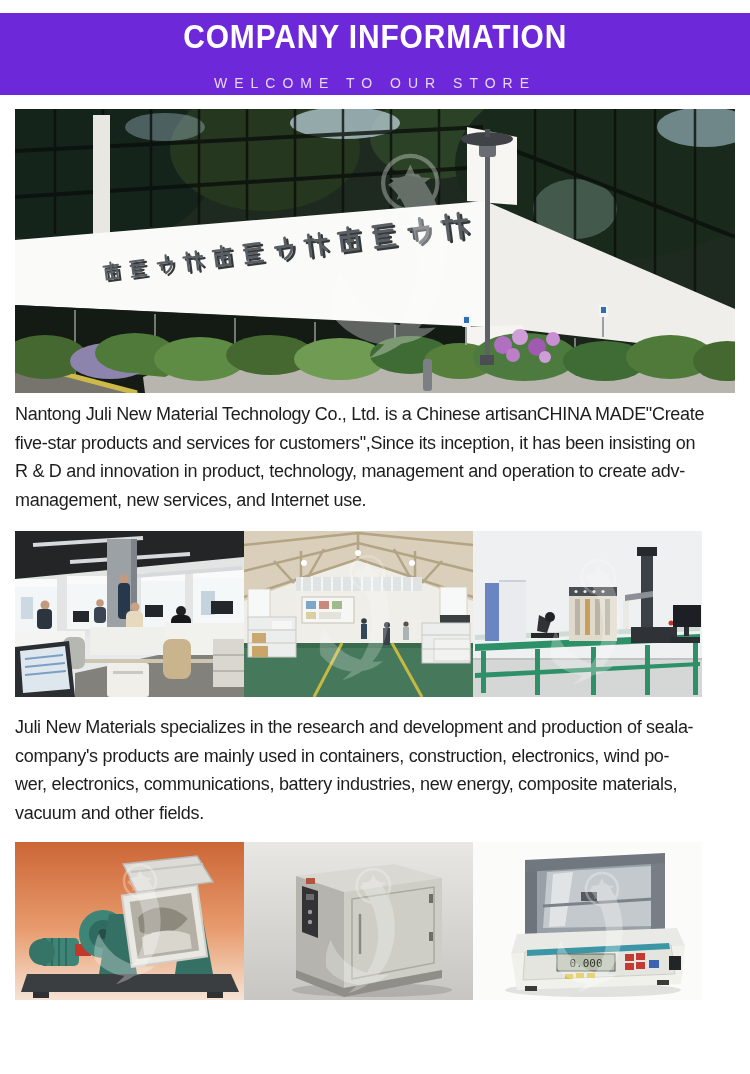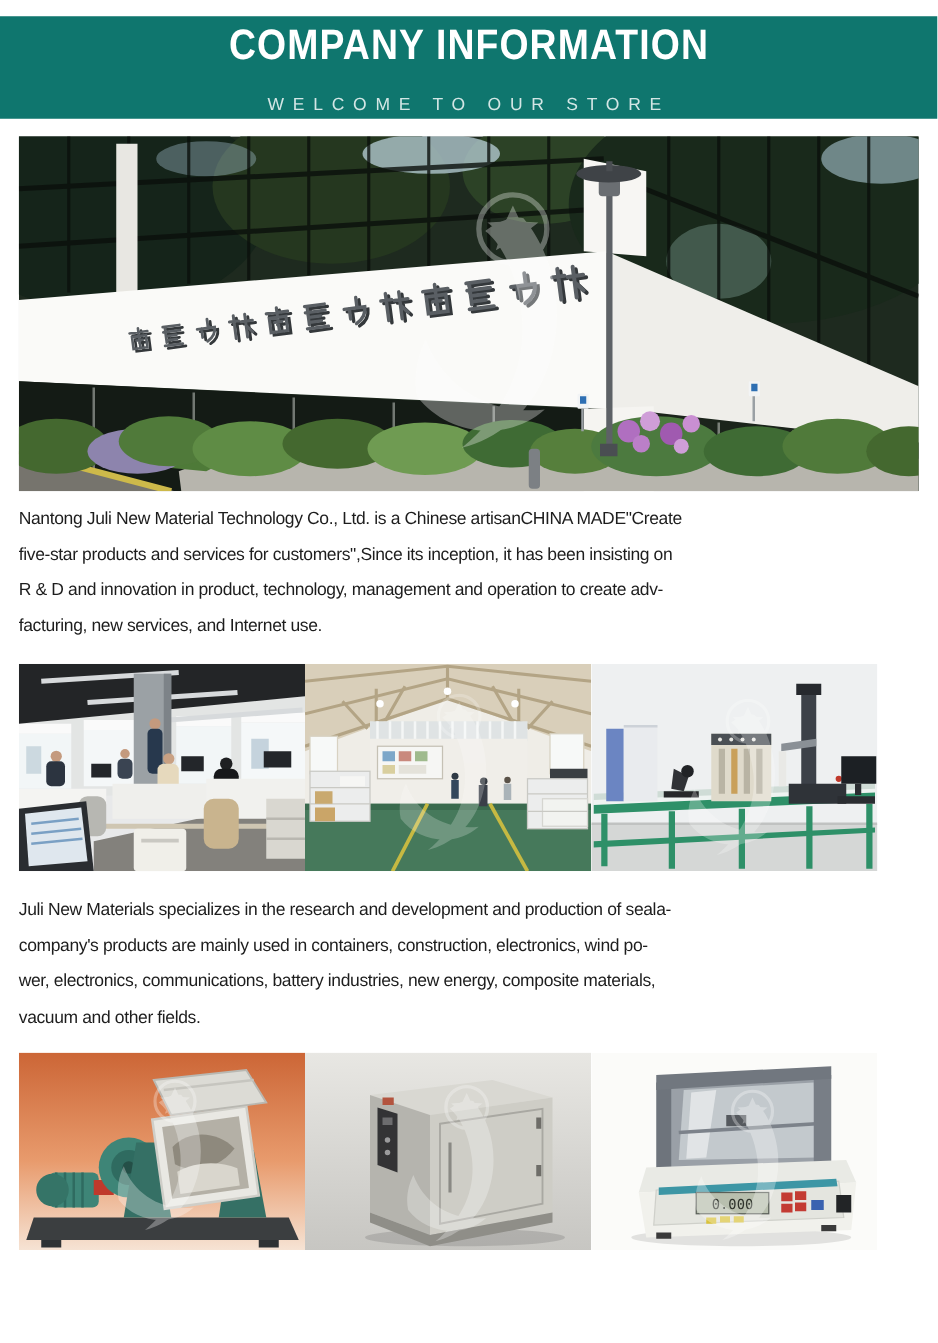--- a/index.html
+++ b/index.html
@@ -4,37 +4,37 @@
 <style>
   html,body { margin:0; padding:0; }
   body {
     width:750px; height:1074px; overflow:hidden; background:#ffffff;
     font-family:"Liberation Sans", sans-serif;
     -webkit-font-smoothing:antialiased;
   }
   
   .top-strip { height:13px; background:#ffffff; }
   .header-band {
-    height:82px; background:#0f766e; color:#ffffff;
+    height:82px; background:#6d28d9; color:#ffffff;
     display:flex; flex-direction:column; align-items:center; justify-content:center;
   }
   .header-title {
     font-size:34px; font-weight:bold; letter-spacing:1px;
     transform:scaleX(0.88); white-space:nowrap;
   }
   .header-subtitle {
     font-size:14px; letter-spacing:7px; margin-top:19px; color:rgba(255,255,255,0.82);
     white-space:nowrap;
     text-align:right;
   }
   
   .content { padding:0 15px; }
   .hero-figure { margin-top:14px; width:720px; height:284px; overflow:hidden; }
   .hero-figure svg { display:block; }
-  .para { margin-top:7px; color:#1d1d1d; font-size:14px; letter-spacing:-0.3px; }
+  .para { margin-top:7px; color:#1d1d1d; font-size:18px; letter-spacing:-0.3px; }
   .para.second { margin-top:16px; }
   .pline { height:28.5px; line-height:28.5px; white-space:nowrap; }
   .photo-row { display:flex; gap:0; margin-top:17px; }
   .photo-row.bottom { margin-top:15px; }
   .ph { width:229px; height:166px; overflow:hidden; }
   .photo-row.bottom .ph { height:158px; }
   .ph svg { display:block; }
   .defs-holder { position:absolute; width:0; height:0; overflow:hidden; }
 </style>
 </head>
@@ -191,21 +191,21 @@
       </g>
 
       <use href="#wm" transform="translate(295,35) scale(0.85)" opacity="0.32"></use>
     </svg>
   </figure>
 
   <div class="para">
       <div class="pline">Nantong Juli New Material Technology Co., Ltd. is a Chinese artisanCHINA MADE"Create</div>
       <div class="pline">five-star products and services for customers",Since its inception, it has been insisting on</div>
       <div class="pline">R &amp; D and innovation in product, technology, management and operation to create adv-</div>
-      <div class="pline">facturing, new services, and Internet use.</div>
+      <div class="pline">management, new services, and Internet use.</div>
     </div>
 
   <div class="photo-row">
 
     <figure class="ph" style="margin:0">
       <svg viewBox="0 0 229 166" width="229" height="166" role="img">
         <rect width="229" height="166" fill="#e8e9ea"></rect>
         <polygon points="60,166 229,166 229,112 180,116 60,142" fill="#83817c"></polygon>
         <polygon points="0,48 229,26 229,100 0,108" fill="#e3e5e4"></polygon>
 

